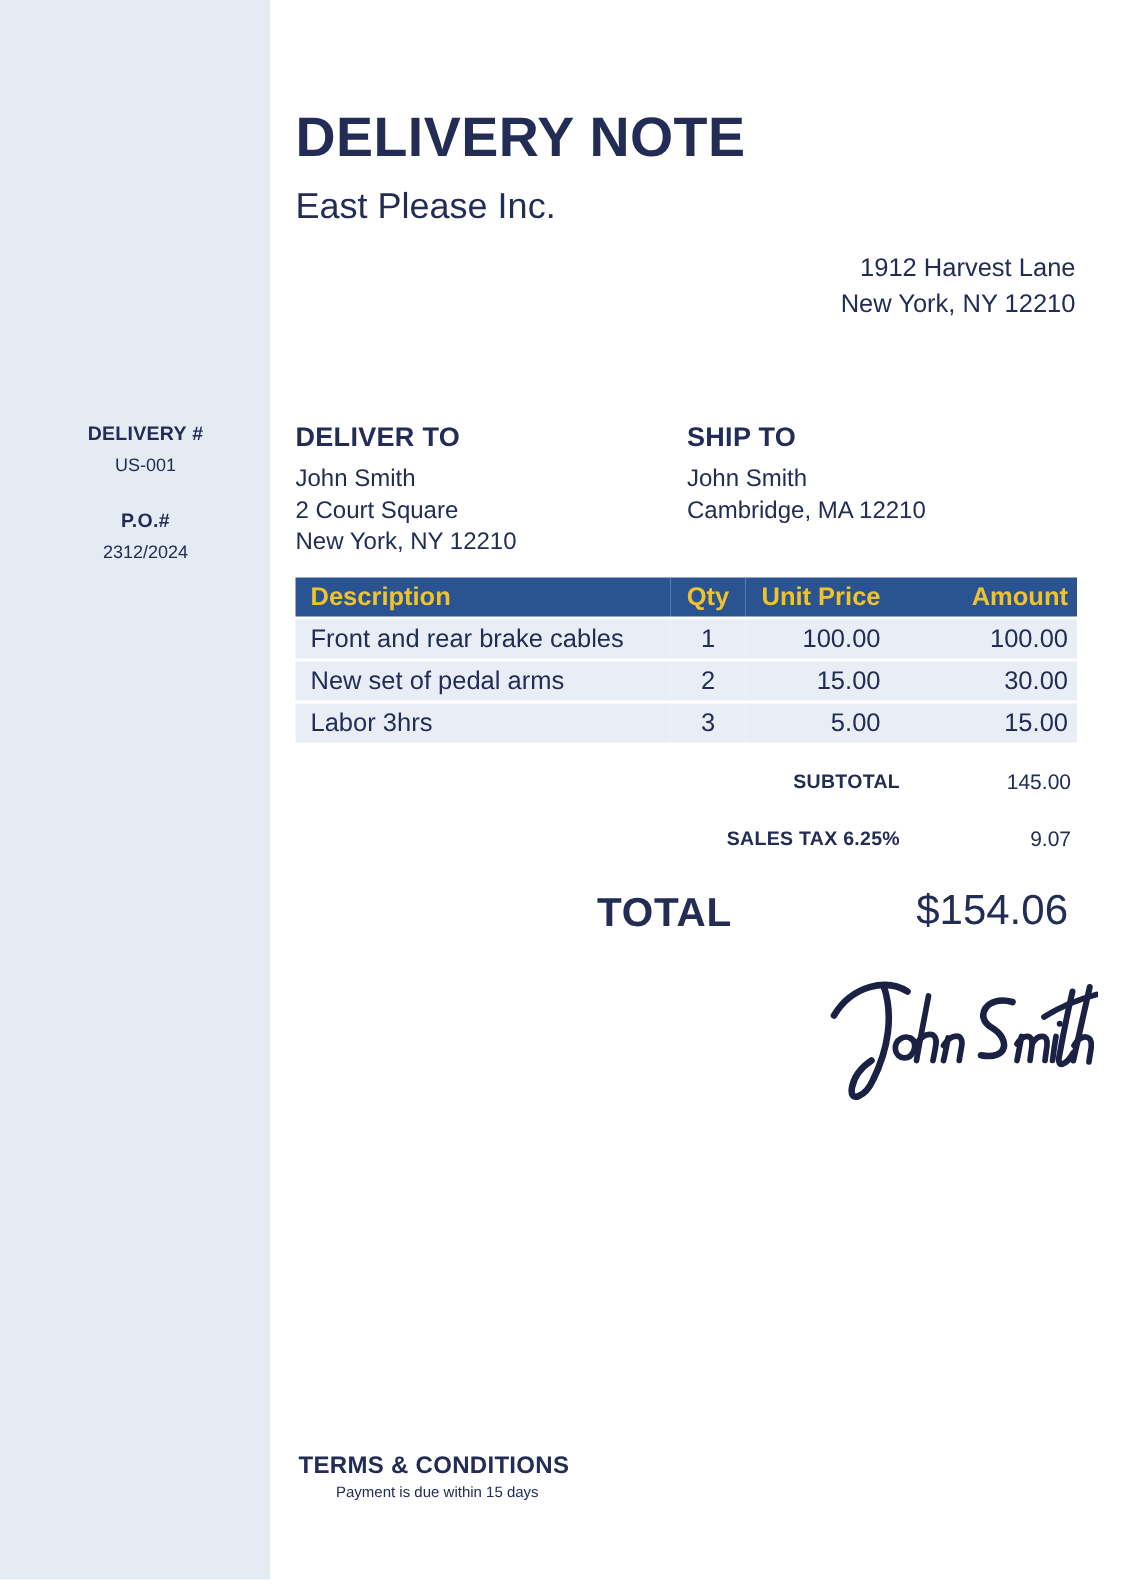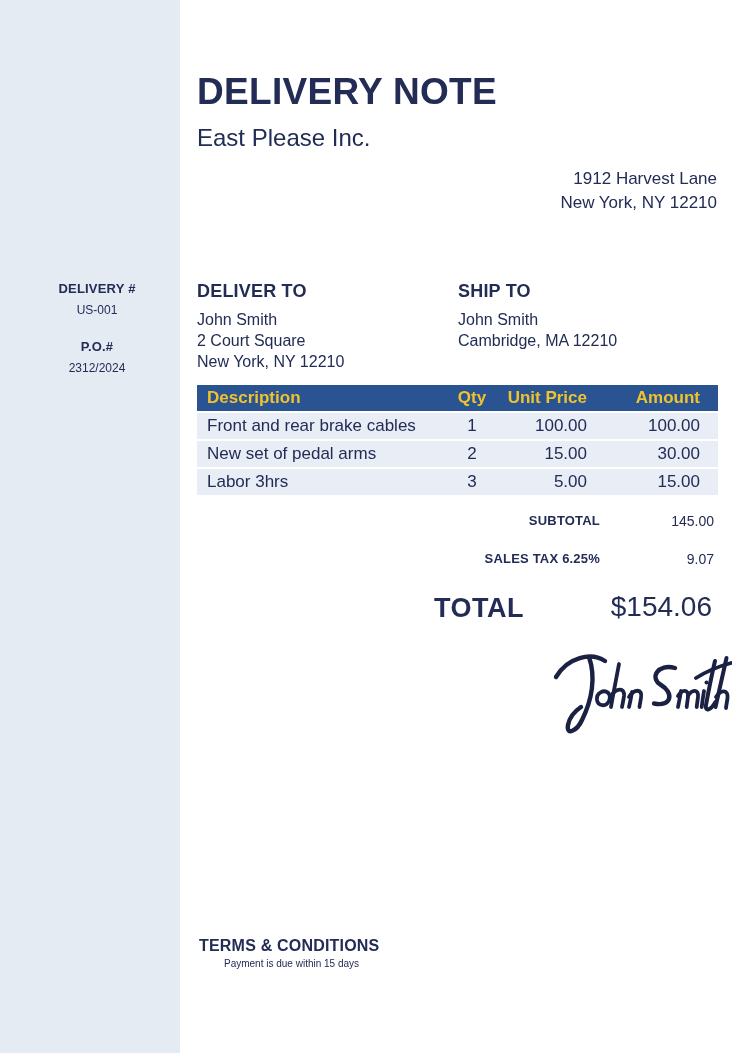--- a/index.html
+++ b/index.html
@@ -48,38 +48,38 @@
   }
   .items thead th {
     background: var(--table-header-bg, #2a5491);
     color: var(--table-header-text, #f0c32e);
     font-weight: 700; height: 26px;
   }
   .items tbody td { background: var(--row-bg, #e9edf6); height: 26px; }
   .c-desc { width: 250px; text-align: left; padding-left: 10px; }
   .c-qty  { width: 50px;  text-align: center; }
   .c-price{ width: 125px; text-align: right; padding-right: 35px; }
-  .c-amt  { text-align: right; padding-right: 18px; }
+  .c-amt  { text-align: right; padding-right: 6px; }
 
   
   .tot-label { position: absolute; right: 150px; font-size: 13px; font-weight: 700; letter-spacing: .2px; }
   .tot-value { position: absolute; right: 36px; font-size: 14px; }
   .row-subtotal { top: 513px; }
   .row-tax { top: 551px; }
-  .grand-total-label { position: absolute; left: 398px; top: 593px; font-size: 27px; font-weight: 700; letter-spacing: .5px; margin-left: 36px; }
+  .grand-total-label { position: absolute; left: 398px; top: 593px; font-size: 27px; font-weight: 700; letter-spacing: .5px; }
   .grand-total-value { position: absolute; right: 38px; top: 591px; font-size: 28px; }
 
   
   .signature { position: absolute; left: 546px; top: 644px; width: 186px; height: 95px; }
   .signature svg { width: 100%; height: 100%; stroke: var(--ink, #1b2142); fill: none;
                    stroke-linecap: round; stroke-linejoin: round; }
 
   
   .terms { position: absolute; left: 199px; top: 937px; width: 480px; }
-  .terms-heading { font-size: 16px; font-weight: 700; letter-spacing: .2px; }
+  .terms-heading { font-size: 16px; font-weight: 700; letter-spacing: .2px; margin-top: 32px; }
   .terms-line1 { font-size: 10px; margin-top: 3px; margin-left: 25px; }
   .terms-line2 { font-size: 15px; margin-top: 15px; }
 </style>
 </head>
 <body>
 
 <div class="sidebar">
   <div class="sidebar-fields">
     <div class="sb-label">DELIVERY #</div>
     <div class="sb-value">US-001</div>

